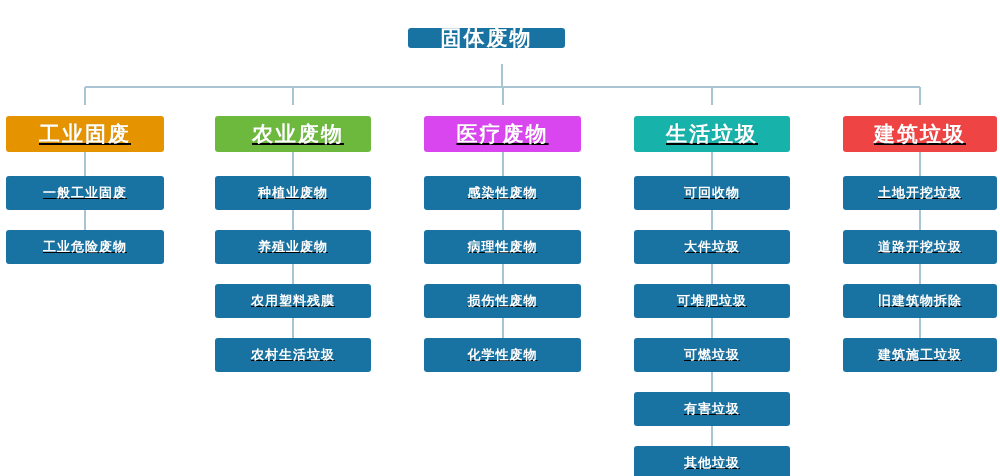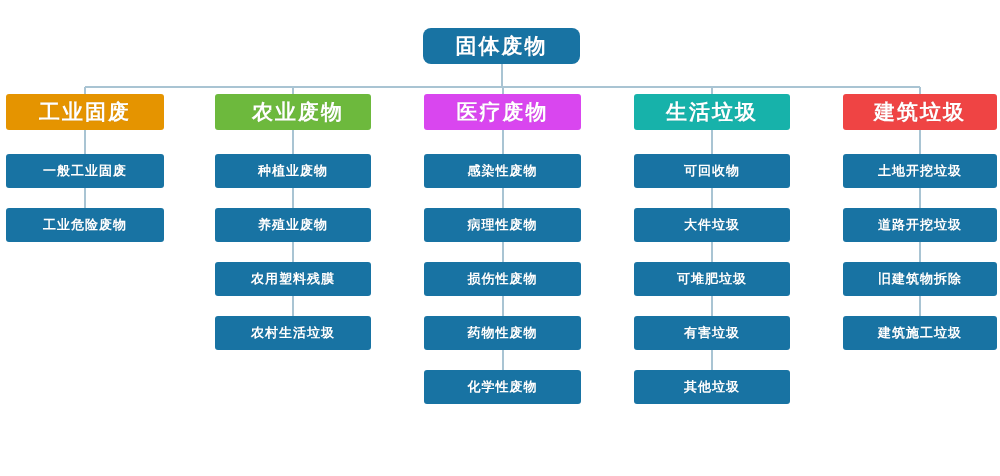--- a/index.html
+++ b/index.html
@@ -18,29 +18,28 @@
     display: flex;
     align-items: center;
     justify-content: center;
     color: #ffffff;
     font-weight: bold;
     border-radius: 3px;
     text-shadow: 0 0 1px rgba(0,0,0,0.15);
   }
   .root {
     position: absolute;
-    left: 423px;
+    left: 408px;
     top: 28px;
     width: 157px;
-    height: 36px;
+    height: 20px;
     background: var(--node-blue);
     font-size: 21px;
     letter-spacing: 2px;
     z-index: 2;
-    border-radius: 8px;
   }
   .stem {
     position: absolute;
     left: 501px;
     top: 64px;
     width: 2px;
     height: 23px;
     background: var(--line-color);
   }
   .bus {
@@ -53,21 +52,22 @@
   }
   .stub {
     position: absolute;
     top: 87px;
     width: 2px;
     height: 18px;
     background: var(--line-color);
   }
   .column {
     position: absolute;
-    top: 94px;
+    top: 116px;
+    text-decoration: underline;
   }
   .vline {
     position: absolute;
     left: calc(50% - 1px);
     top: 20px;
     bottom: 17px;
     width: 2px;
     background: var(--line-color);
     z-index: 0;
   }
@@ -114,30 +114,30 @@
         <div class="node child">农用塑料残膜</div>
         <div class="node child">农村生活垃圾</div>
       </div>
       <div class="stub" style="left: 501.5px;"></div>
       <div class="column" style="left: 424px; width: 157px;">
         <div class="vline"></div>
         <div class="node header" style="background: #d946ef;">医疗废物</div>
         <div class="node child">感染性废物</div>
         <div class="node child">病理性废物</div>
         <div class="node child">损伤性废物</div>
-        <div class="node child">药物性废物</div>
         <div class="node child">化学性废物</div>
       </div>
       <div class="stub" style="left: 711px;"></div>
       <div class="column" style="left: 634px; width: 156px;">
         <div class="vline"></div>
         <div class="node header" style="background: rgb(23, 178, 170);">生活垃圾</div>
         <div class="node child">可回收物</div>
         <div class="node child">大件垃圾</div>
         <div class="node child">可堆肥垃圾</div>
+        <div class="node child">可燃垃圾</div>
         <div class="node child">有害垃圾</div>
         <div class="node child">其他垃圾</div>
       </div>
       <div class="stub" style="left: 919px;"></div>
       <div class="column" style="left: 843px; width: 154px;">
         <div class="vline"></div>
         <div class="node header" style="background: #ef4444;">建筑垃圾</div>
         <div class="node child">土地开挖垃圾</div>
         <div class="node child">道路开挖垃圾</div>
         <div class="node child">旧建筑物拆除</div>

